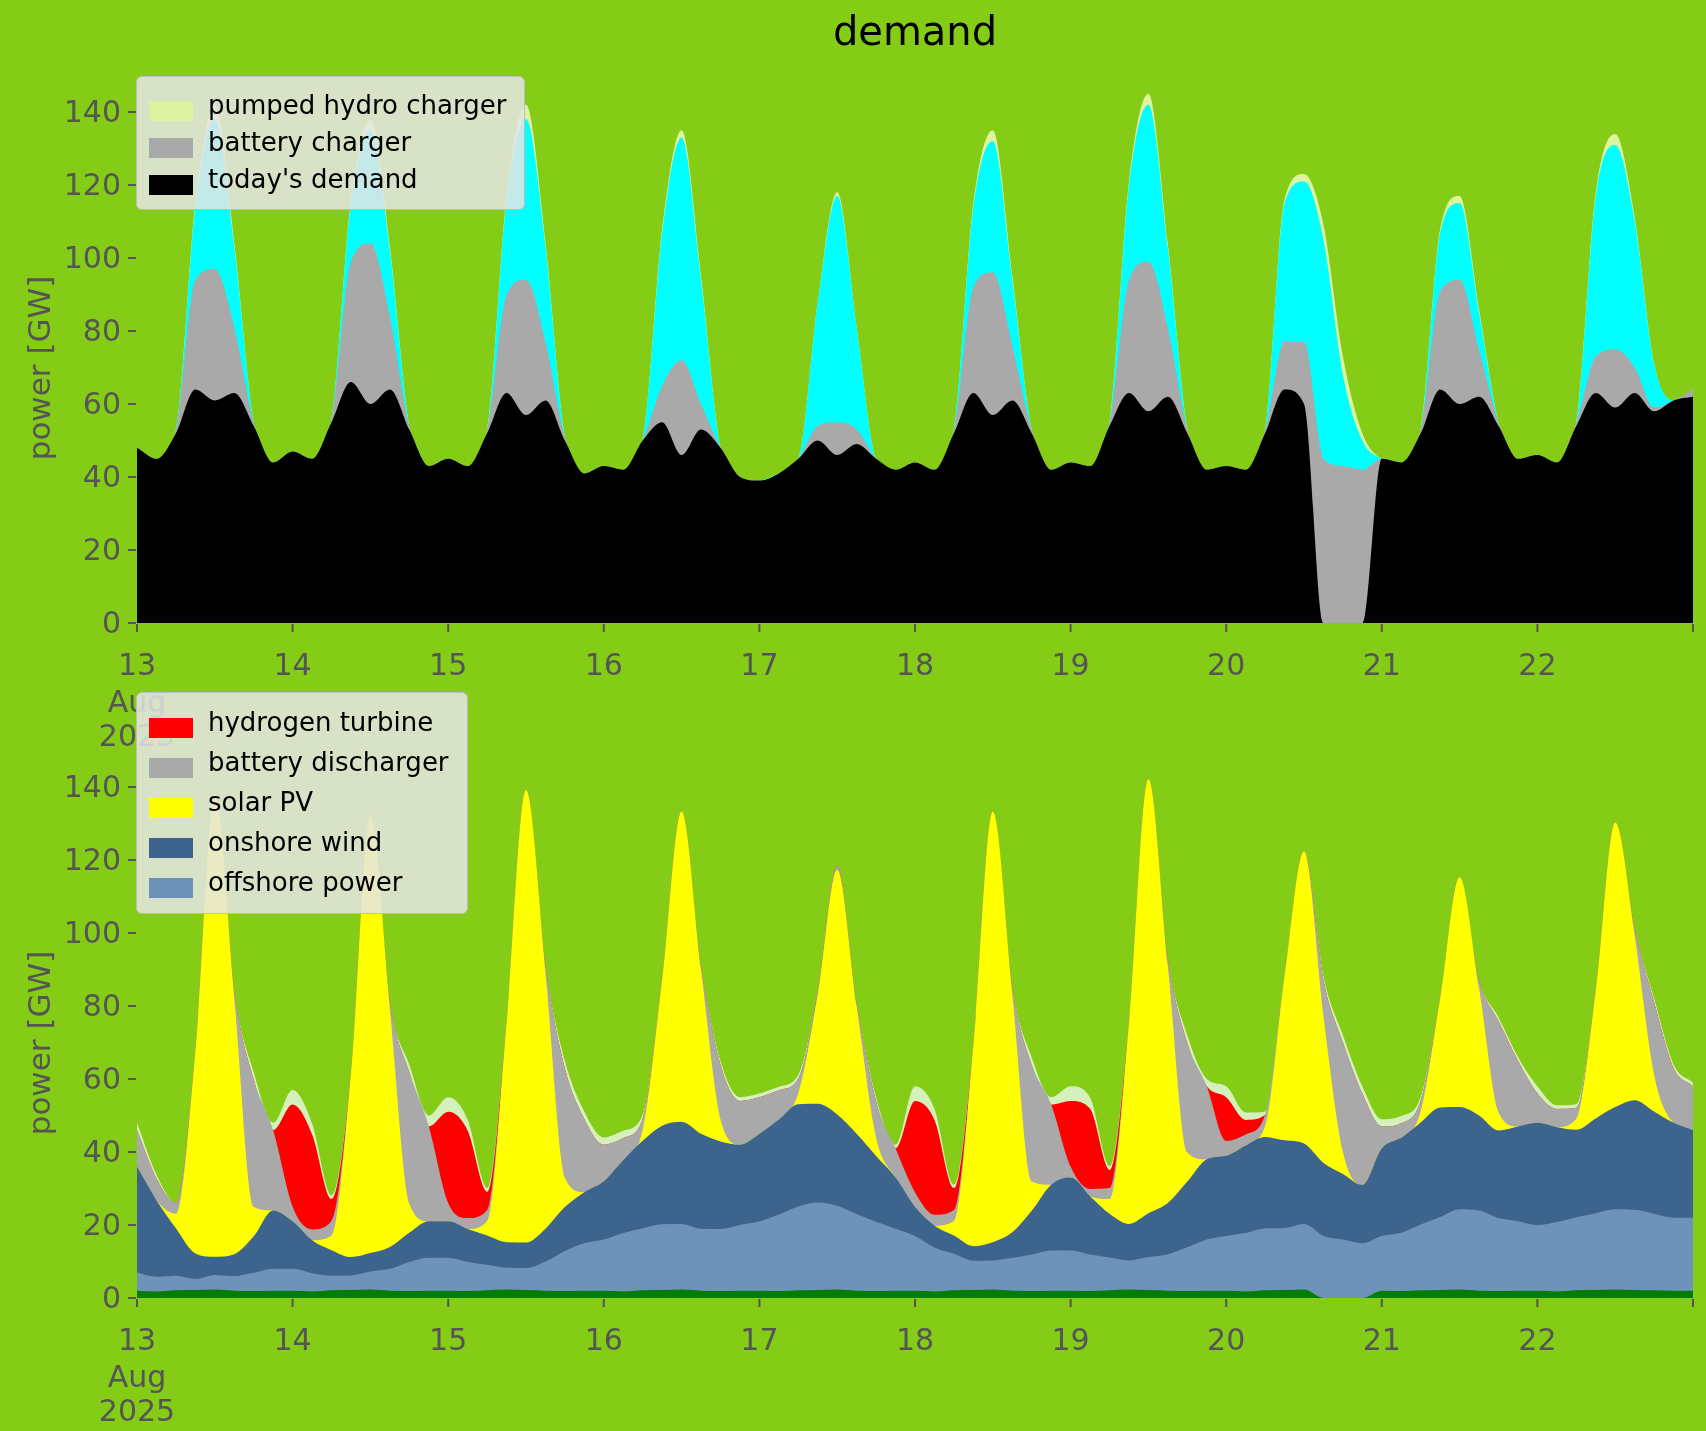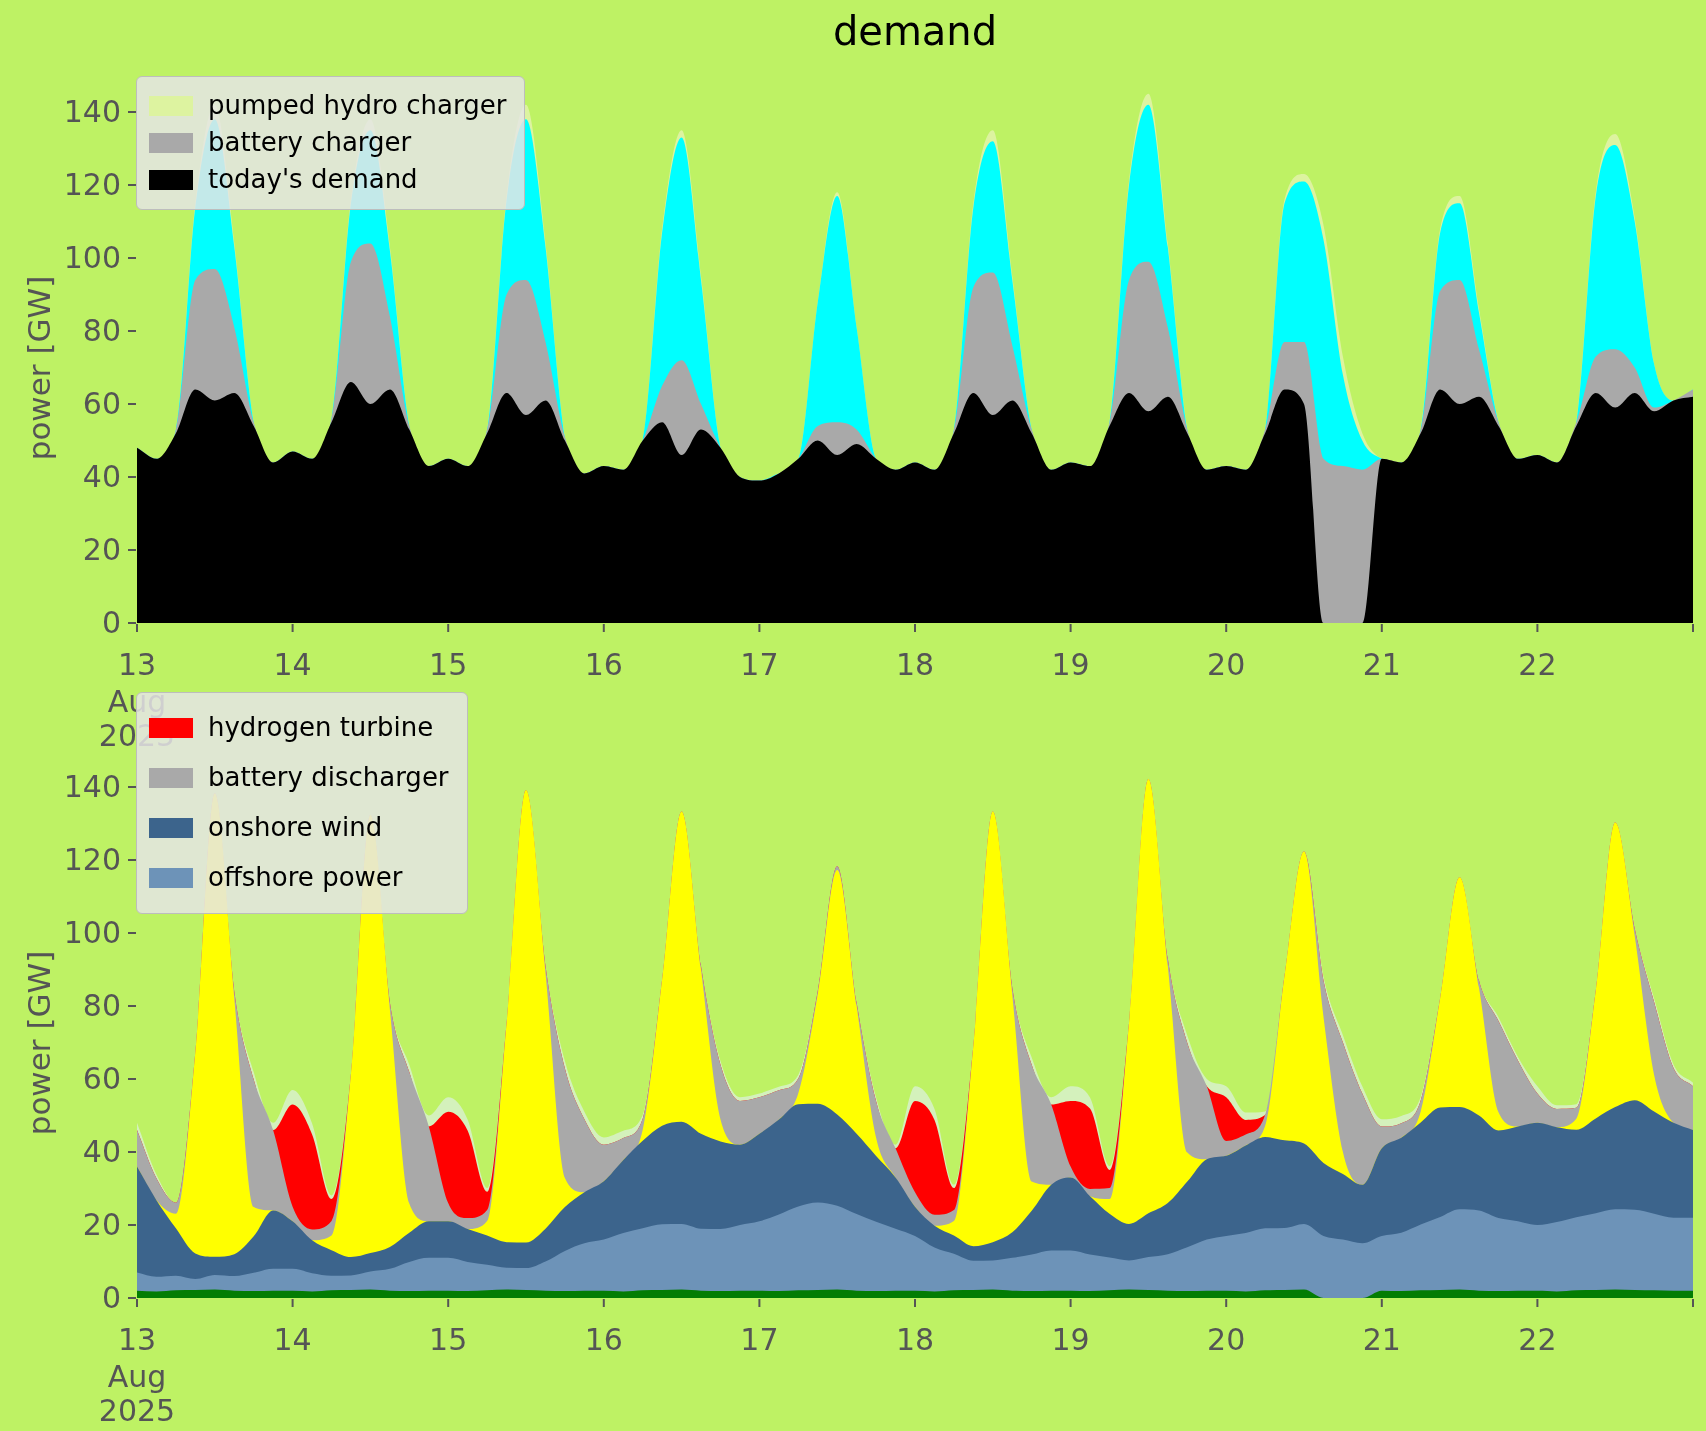--- a/index.html
+++ b/index.html
@@ -1,34 +1,34 @@
 <!DOCTYPE html>
 <html><head>
 <meta charset="utf-8">
 <style>
   html,body{margin:0;padding:0;background:#ffffff;}
   #figure{
-    position:relative;width:1706px;height:1431px;background:#bef264;overflow:hidden;
+    position:relative;width:1706px;height:1431px;background:#84cc16;overflow:hidden;
     font-family:"DejaVu Sans","Liberation Sans",sans-serif;
   }
   svg{position:absolute;left:0;top:0;}
   .chart-title{
     position:absolute;left:137px;width:1556px;text-align:center;
     font-size:40px;color:#000;letter-spacing:0px;
   }
   .ylab{
     position:absolute;width:320px;text-align:center;font-size:31px;color:#555;
     transform:rotate(-90deg);transform-origin:center;
   }
   .legend{
     position:absolute;background:rgba(229,229,229,0.85);border:1.5px solid #bdbdbd;
     border-radius:6px;padding:10px 18px 10px 12px;display:flex;flex-direction:column;
     justify-content:space-around;z-index:5;
   }
-  .legend-row{display:flex;align-items:center;gap:15px;}
+  .legend-row{display:flex;align-items:flex-end;gap:15px;}
   .legend-swatch{width:44px;height:20px;flex:0 0 auto;}
   .legend-label{font-size:26px;color:#000;white-space:nowrap;line-height:1.15;}
 </style>
 </head>
 <body>
 
 <div id="figure">
 
   <div class="chart-title" style="top:8px">demand</div>
 
@@ -159,20 +159,24 @@
   <div class="legend" id="legend-supply" style="left:136px;top:692px;height:200px">
       <div class="legend-row">
         <div class="legend-swatch" style="background: rgb(255, 0, 0);"></div>
         <span class="legend-label">hydrogen turbine</span>
       </div>
       <div class="legend-row">
         <div class="legend-swatch" style="background: rgb(169, 169, 169);"></div>
         <span class="legend-label">battery discharger</span>
       </div>
       <div class="legend-row">
+        <div class="legend-swatch" style="background: rgb(255, 255, 0);"></div>
+        <span class="legend-label">solar PV</span>
+      </div>
+      <div class="legend-row">
         <div class="legend-swatch" style="background: rgb(60, 100, 140);"></div>
         <span class="legend-label">onshore wind</span>
       </div>
       <div class="legend-row">
         <div class="legend-swatch" style="background: rgb(109, 147, 184);"></div>
         <span class="legend-label">offshore power</span>
       </div>
     </div>
 
 </div>

